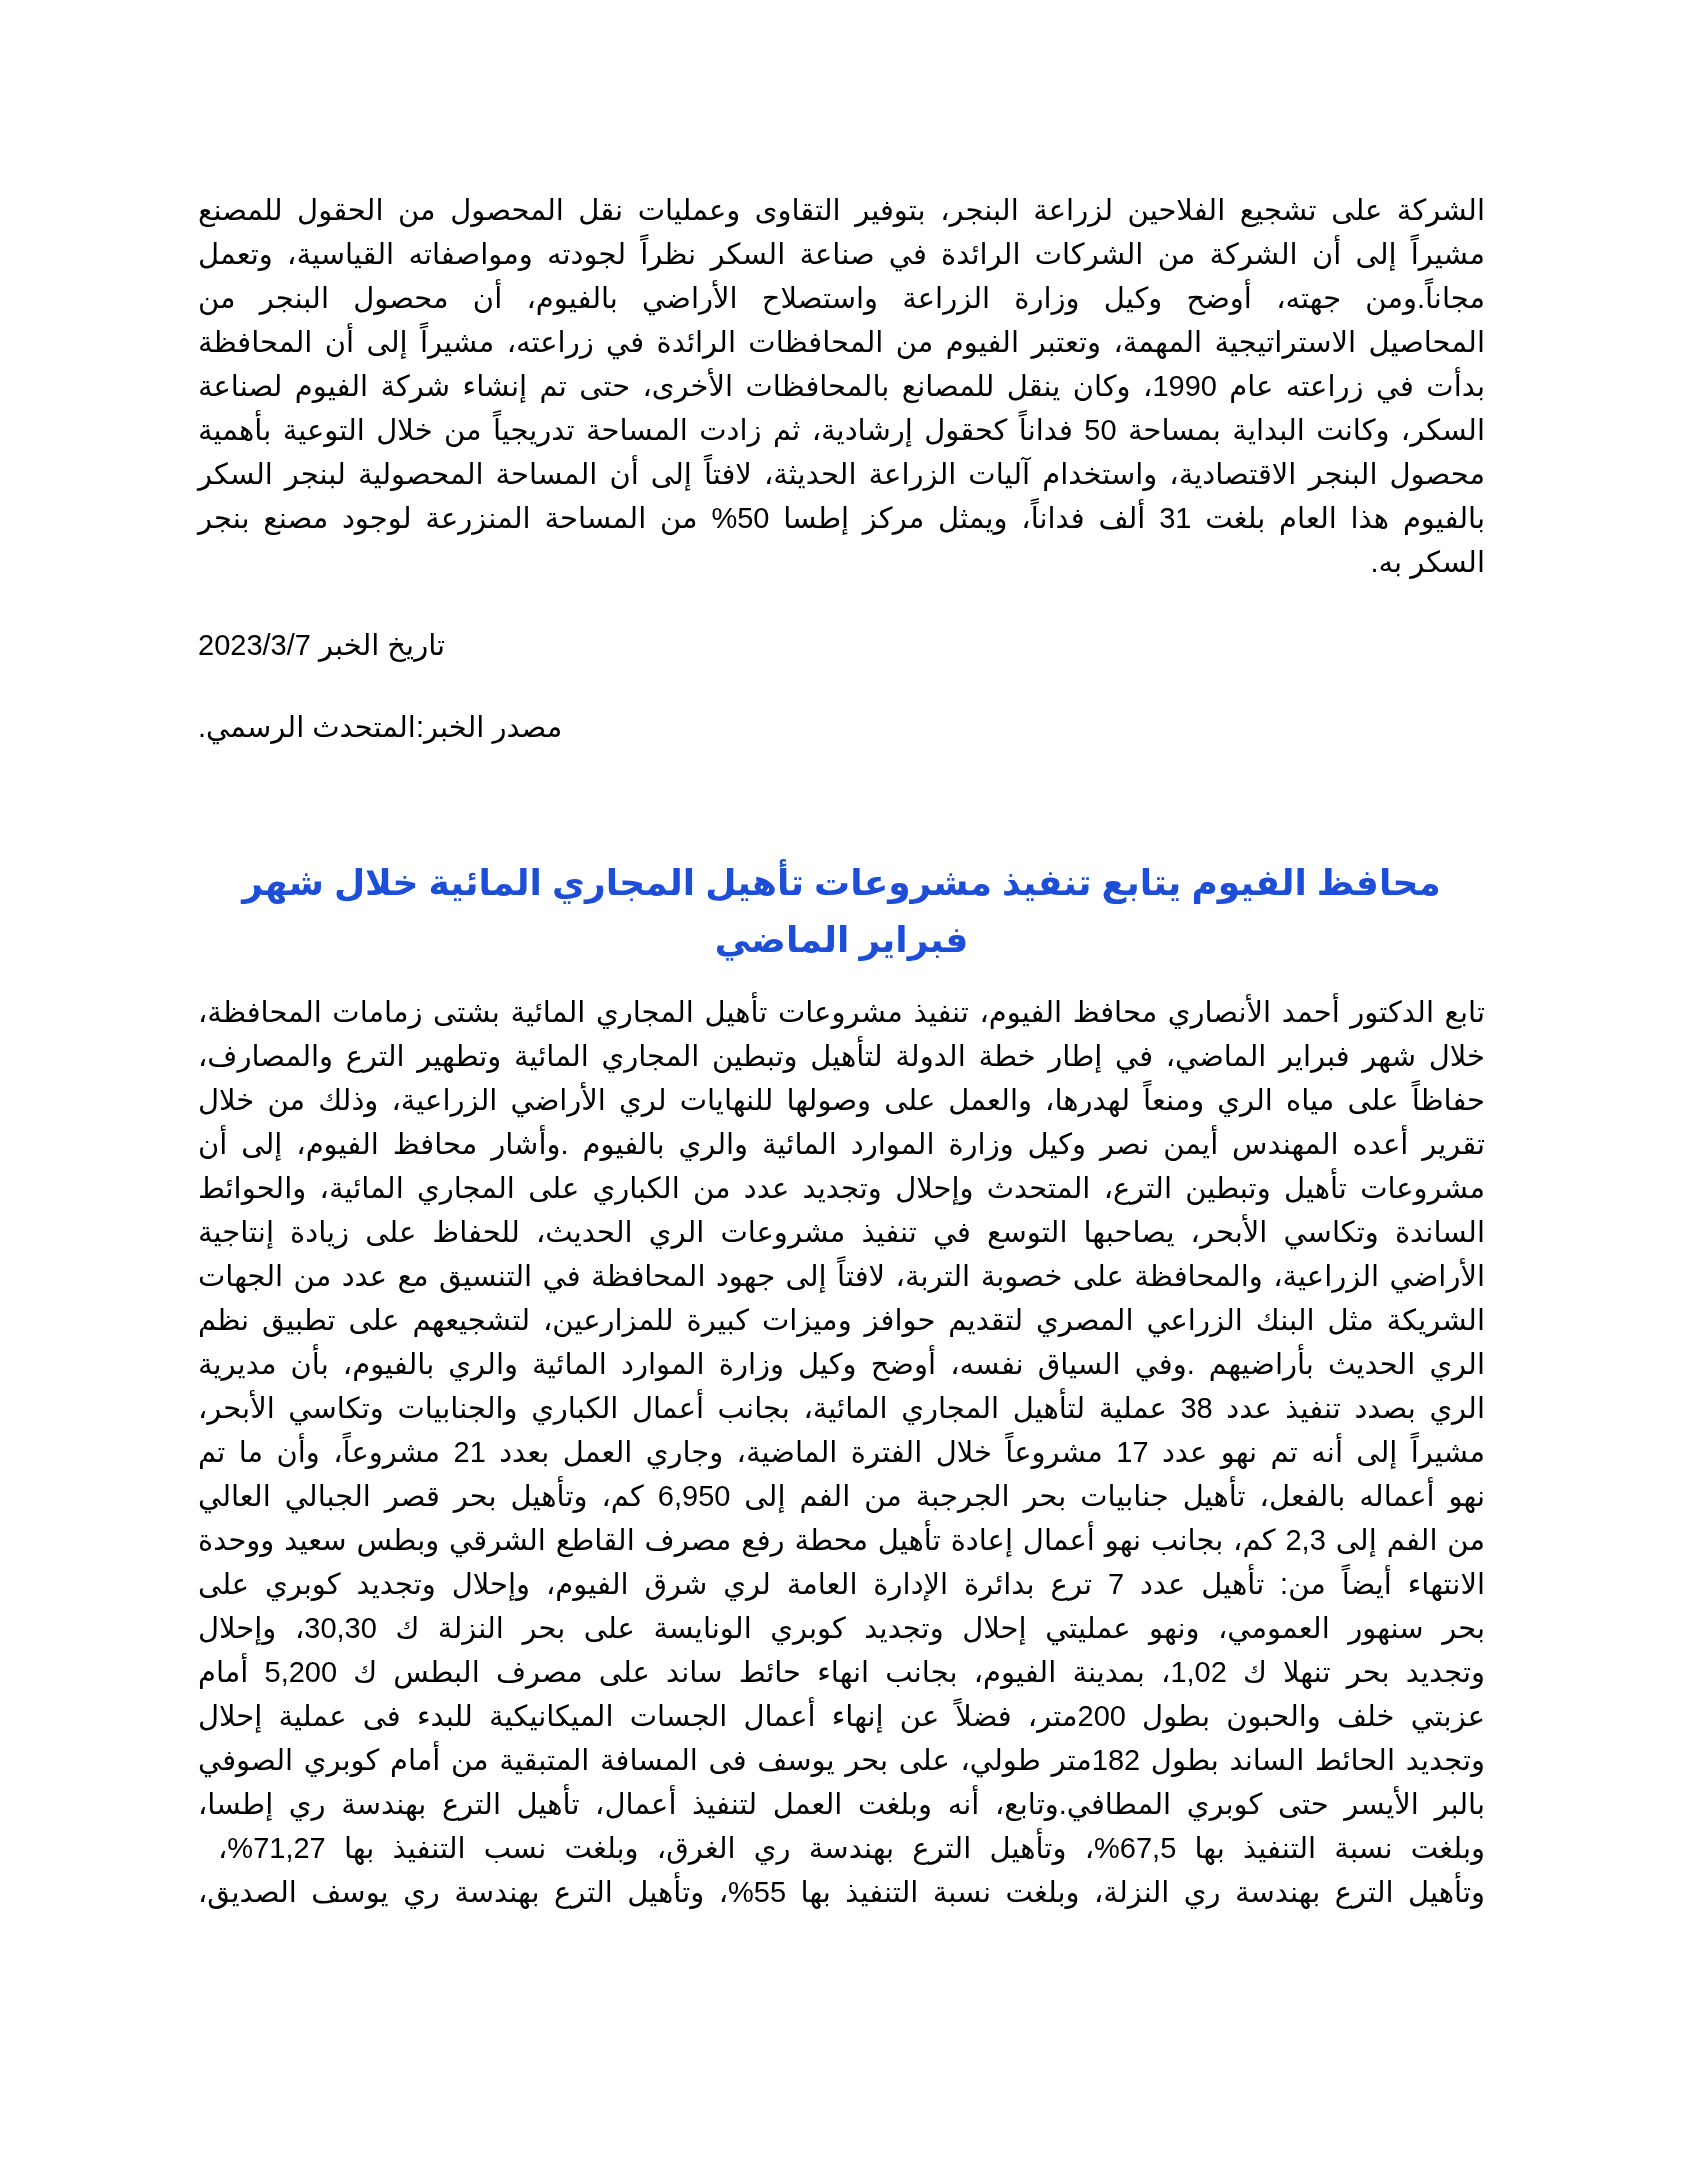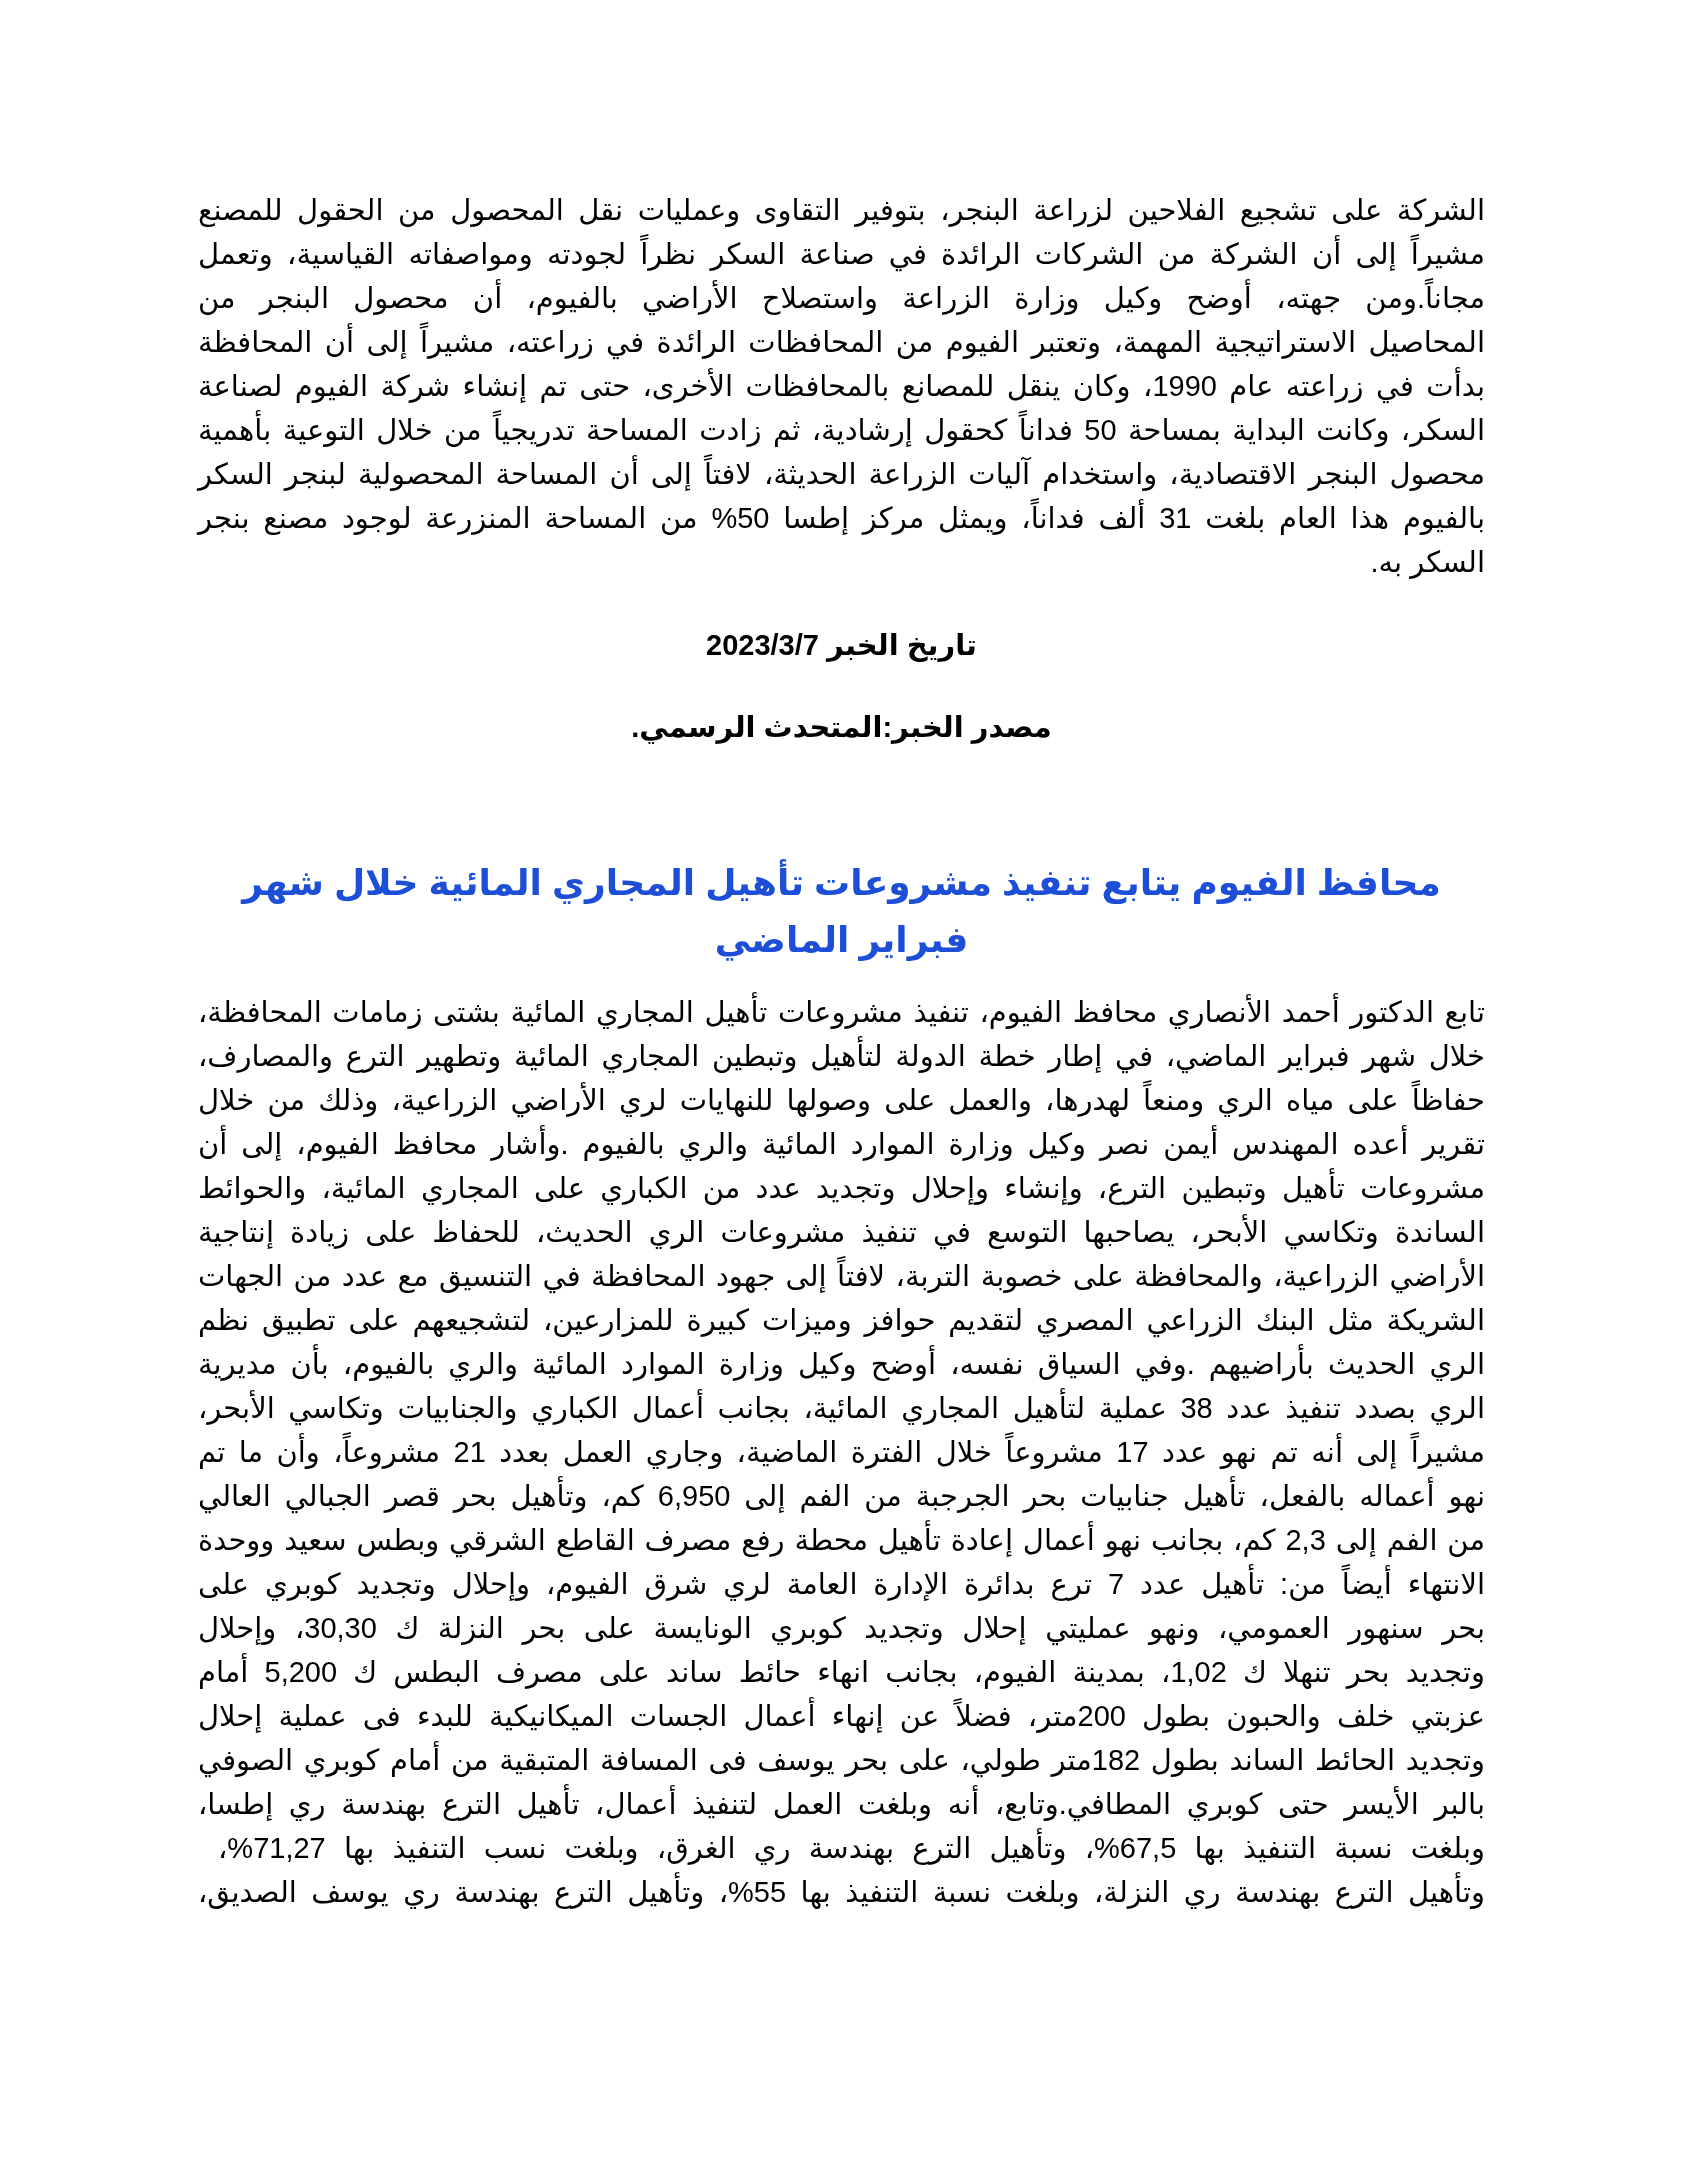--- a/index.html
+++ b/index.html
@@ -35,22 +35,21 @@
       text-align-last: justify;
       white-space: nowrap;
     }
     .para .line.last {
       text-align-last: right;
     }
     .meta-line {
       font-size: 29px;
       line-height: 44px;
       margin: 0;
-      text-align: center;
-      font-weight: bold;
+      text-align: left;
     }
     .date-line { margin-top: 39px; }
     .source-line { margin-top: 38px; }
     .article-title {
       margin: 105px 0 0 0;
       font-size: 36px;
       line-height: 57px;
       font-weight: bold;
       color: #806000;
       text-align: center;
@@ -80,21 +79,21 @@
   <p class="meta-line date-line">تاريخ الخبر 2023/3/7</p>
   <p class="meta-line source-line">مصدر الخبر:المتحدث الرسمي.</p>
 
   <h2 class="article-title" style="color: #1d4ed8;">محافظ الفيوم يتابع تنفيذ مشروعات تأهيل المجاري المائية خلال شهر فبراير الماضي</h2>
 
   <div class="para article-body">
     <span class="line" style="display: block;">تابع الدكتور أحمد الأنصاري محافظ الفيوم، تنفيذ مشروعات تأهيل المجاري المائية بشتى زمامات المحافظة،</span>
     <span class="line" style="display: block;">خلال شهر فبراير الماضي، في إطار خطة الدولة لتأهيل وتبطين المجاري المائية وتطهير الترع والمصارف،</span>
     <span class="line" style="display: block;">حفاظاً على مياه الري ومنعاً لهدرها، والعمل على وصولها للنهايات لري الأراضي الزراعية، وذلك من خلال</span>
     <span class="line" style="display: block;">تقرير أعده المهندس أيمن نصر وكيل وزارة الموارد المائية والري بالفيوم .وأشار محافظ الفيوم، إلى أن</span>
-    <span class="line" style="display: block;">مشروعات تأهيل وتبطين الترع، وإنشاء وإحلال وتجديد عدد من الكباري على المجاري المائية، والحوائط</span>
+    <span class="line" style="display: block;">مشروعات تأهيل وتبطين الترع، المتحدث وإحلال وتجديد عدد من الكباري على المجاري المائية، والحوائط</span>
     <span class="line" style="display: block;">الساندة وتكاسي الأبحر، يصاحبها التوسع في تنفيذ مشروعات الري الحديث، للحفاظ على زيادة إنتاجية</span>
     <span class="line" style="display: block;">الأراضي الزراعية، والمحافظة على خصوبة التربة، لافتاً إلى جهود المحافظة في التنسيق مع عدد من الجهات</span>
     <span class="line" style="display: block;">الشريكة مثل البنك الزراعي المصري لتقديم حوافز وميزات كبيرة للمزارعين، لتشجيعهم على تطبيق نظم</span>
     <span class="line" style="display: block;">الري الحديث بأراضيهم .وفي السياق نفسه، أوضح وكيل وزارة الموارد المائية والري بالفيوم، بأن مديرية</span>
     <span class="line" style="display: block;">الري بصدد تنفيذ عدد 38 عملية لتأهيل المجاري المائية، بجانب أعمال الكباري والجنابيات وتكاسي الأبحر،</span>
     <span class="line" style="display: block;">مشيراً إلى أنه تم نهو عدد 17 مشروعاً خلال الفترة الماضية، وجاري العمل بعدد 21 مشروعاً، وأن ما تم</span>
     <span class="line" style="display: block;">نهو أعماله بالفعل، تأهيل جنابيات بحر الجرجبة من الفم إلى 6,950 كم، وتأهيل بحر قصر الجبالي العالي</span>
     <span class="line" style="display: block;">من الفم إلى 2,3 كم، بجانب نهو أعمال إعادة تأهيل محطة رفع مصرف القاطع الشرقي وبطس سعيد ووحدة</span>
     <span class="line" style="display: block;">الانتهاء أيضاً من: تأهيل عدد 7 ترع بدائرة الإدارة العامة لري شرق الفيوم، وإحلال وتجديد كوبري على</span>
     <span class="line" style="display: block;">بحر سنهور العمومي، ونهو عمليتي إحلال وتجديد كوبري الونايسة على بحر النزلة ك 30,30، وإحلال</span>

